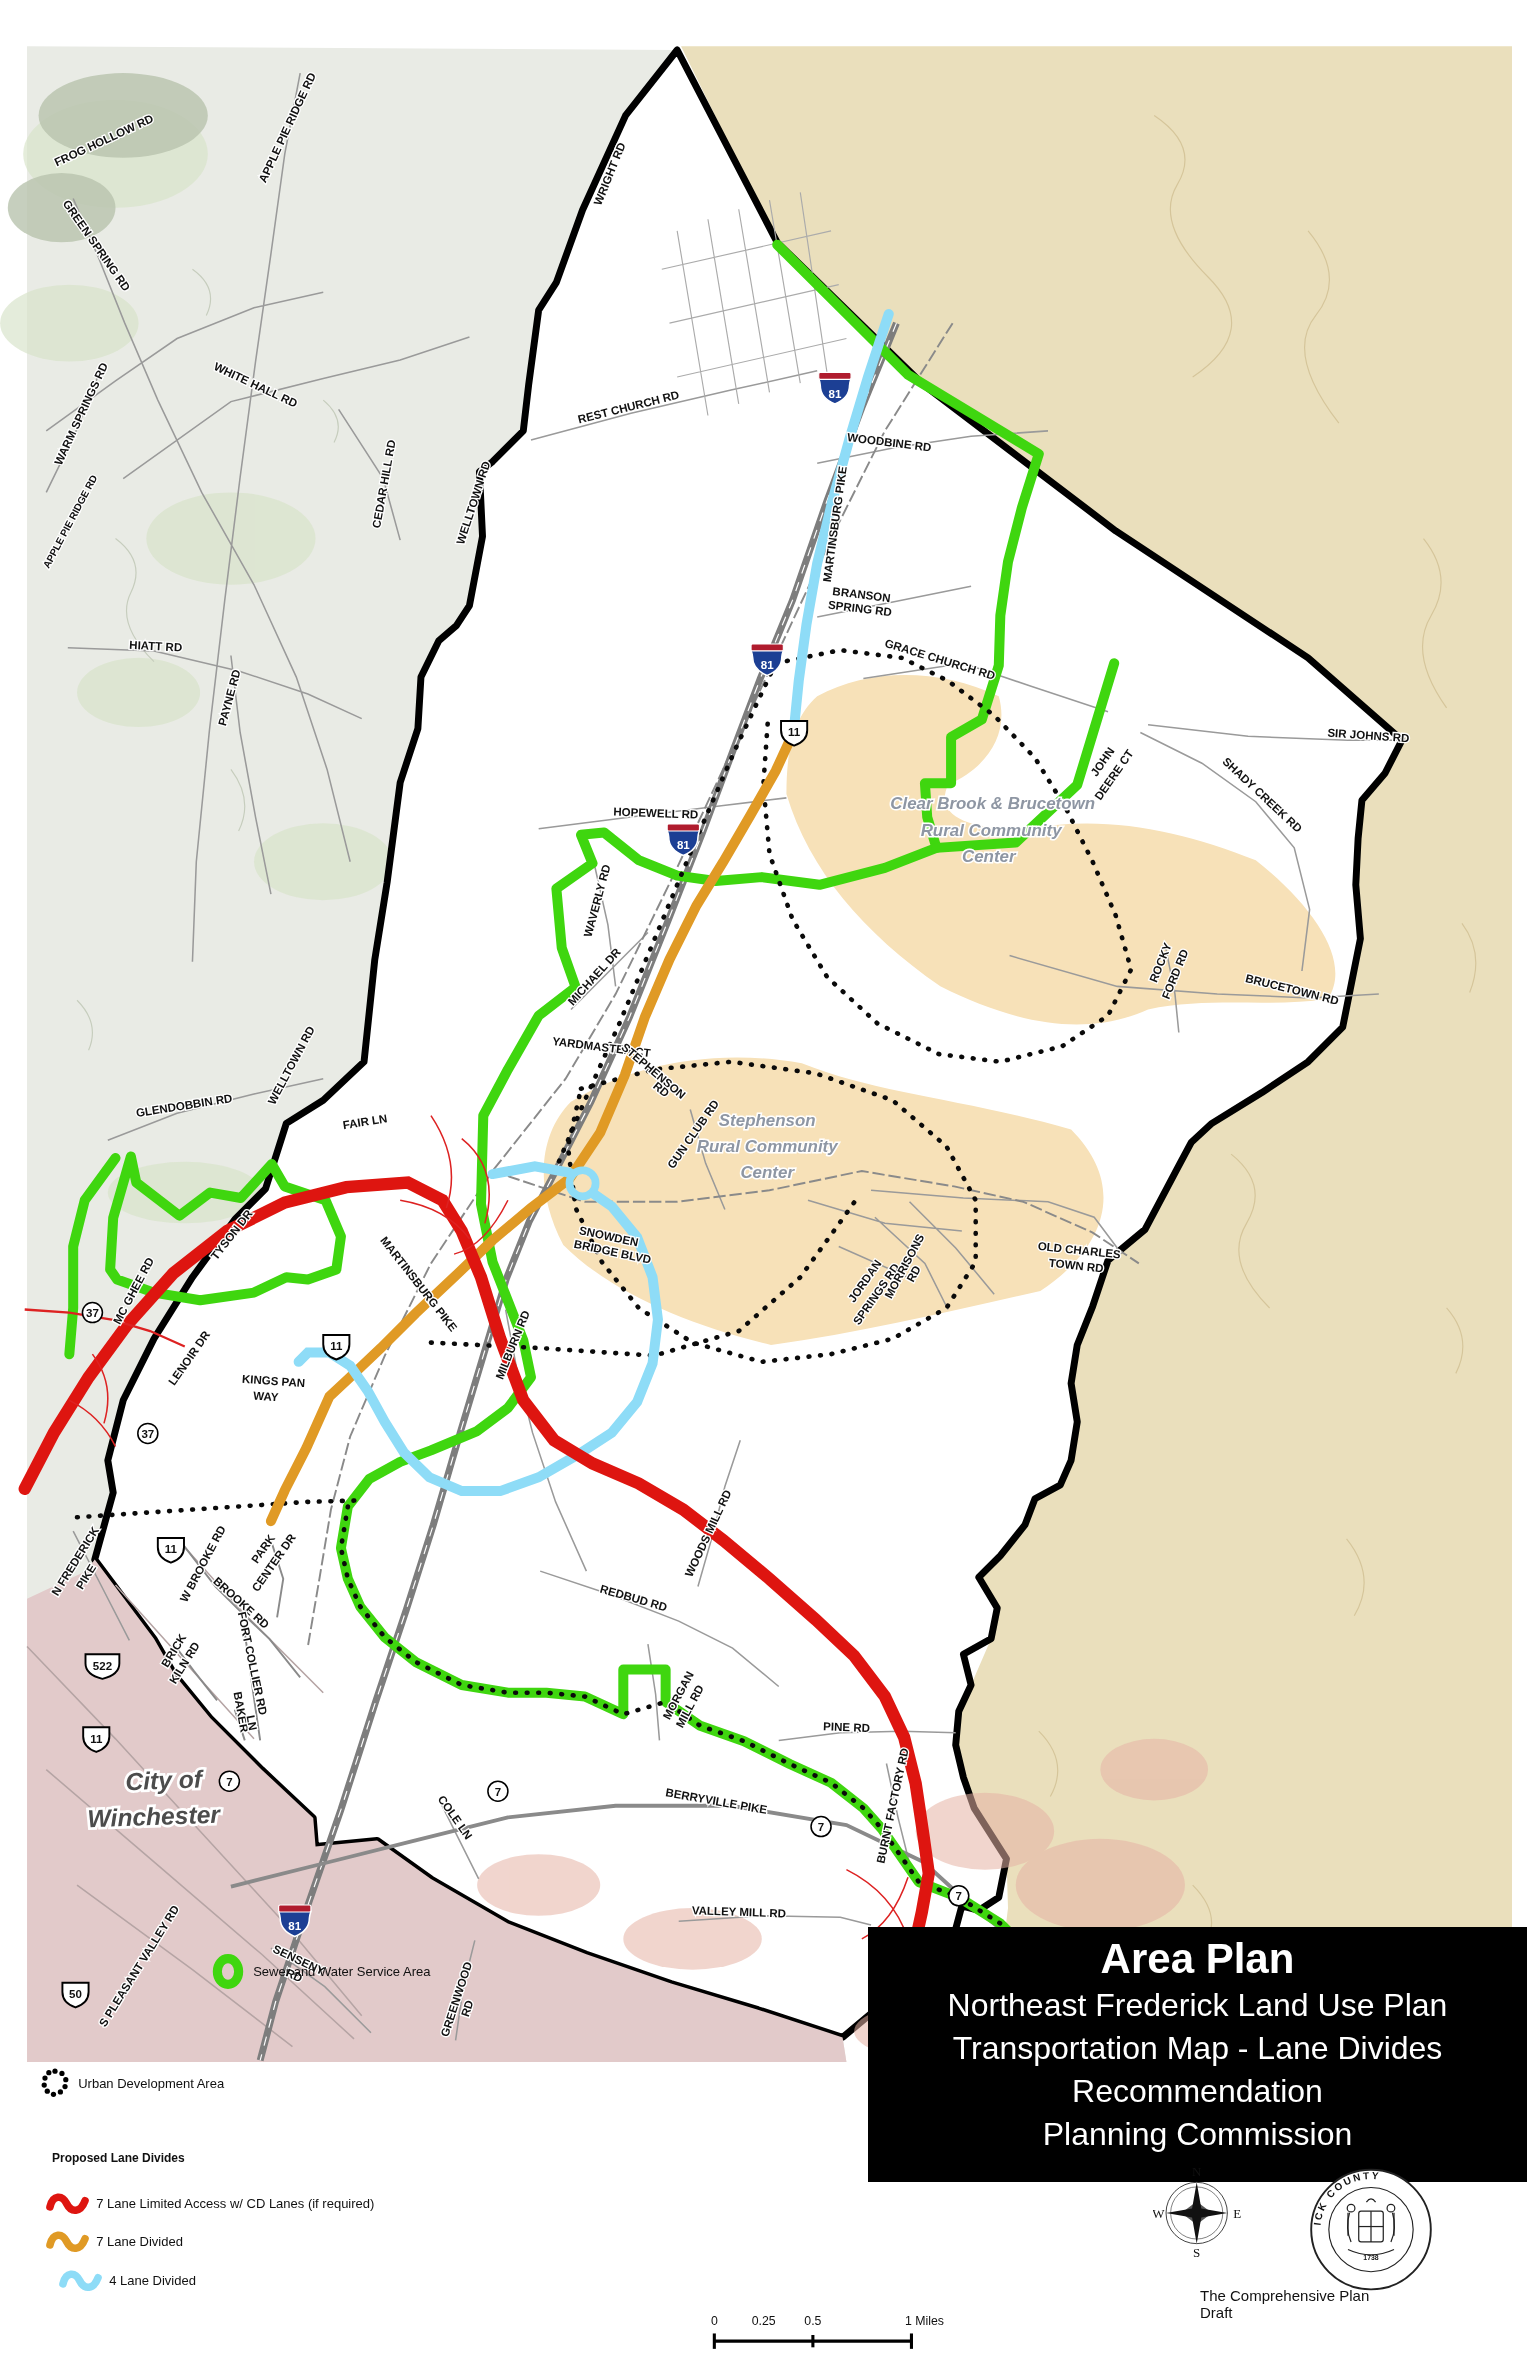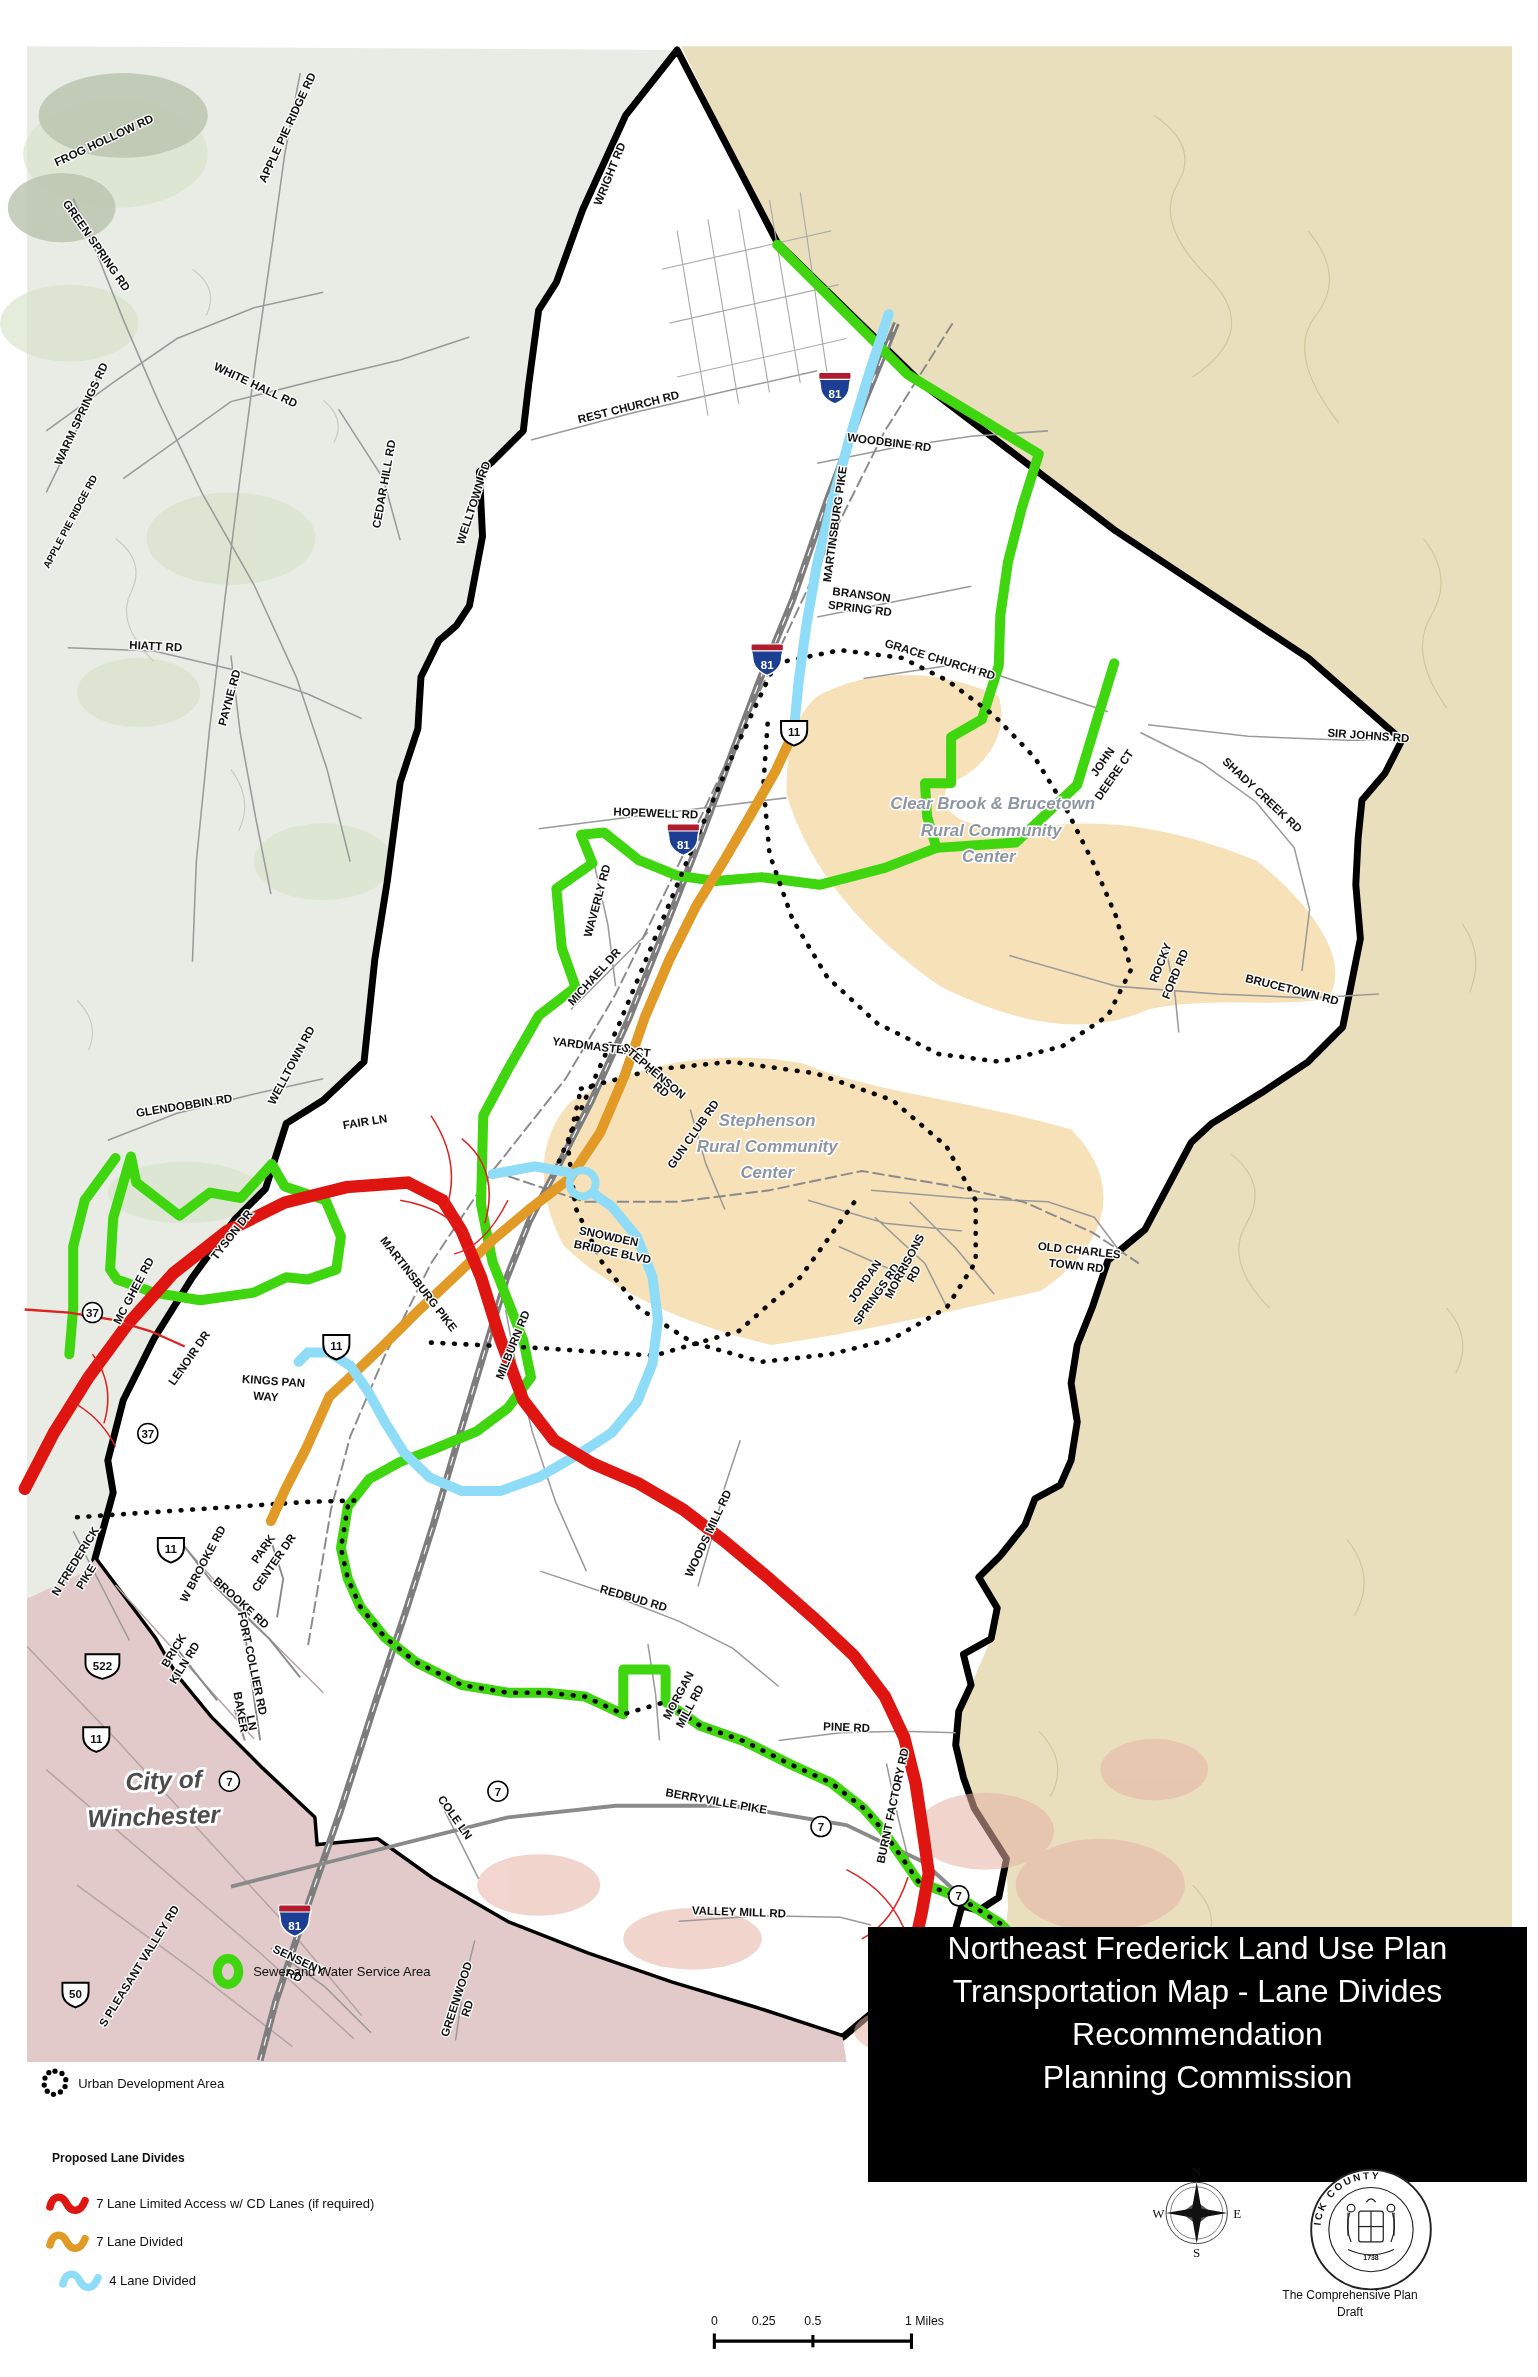--- a/index.html
+++ b/index.html
@@ -8,21 +8,21 @@
   .abs{position:absolute}
   
   #title-block{left:868px;top:1927px;width:659px;height:255px;background:#000;color:#fff;text-align:center}
   #title-block .t1{font-size:42px;font-weight:bold;line-height:51px;padding-top:6.2px}
   #title-block .t2{font-size:32px;line-height:43px}
   
   .leg-label{font-size:13px}
   #legend-heading{font-size:12px;font-weight:bold}
   .leg-row{display:flex;align-items:center;gap:6.2px}
   
-  #credits{left:1200px;top:2287px;width:300px;text-align:center;font-size:12px;line-height:17px}
+  #credits{left:1200px;top:2287px;width:300px;text-align:left;font-size:15px;line-height:17px}
   #credits .draft{}
   
   svg text{font-family:"Liberation Sans",sans-serif;font-weight:bold;font-size:15px;fill:#111;
            paint-order:stroke;stroke:#fff;stroke-width:3.4px;text-anchor:middle}
   svg text.city{font-size:32px;font-style:italic;fill:#4c4c4c;stroke-width:7px}
   svg text.rc{font-size:22px;font-style:italic;fill:#8e96a3;stroke-width:4px}
   svg text.sh{stroke:none;font-size:15px}
   svg text.sh81{stroke:none;fill:#fff;font-size:15px}
   svg text.seal{stroke:none;font-size:13px;letter-spacing:3px}
   svg text.sealyr{stroke:none;font-size:9px}
@@ -274,20 +274,21 @@
     <text transform="translate(960 2490) rotate(2)">VALLEY MILL RD</text>
     <text transform="translate(386 2552) rotate(25)">SENSENY</text>
     <text transform="translate(380 2572) rotate(25)">RD</text>
     <text transform="translate(598 2600) rotate(-72)">GREENWOOD</text>
     <text transform="translate(612 2612) rotate(-72)">RD</text>
     <text transform="translate(185 2558) rotate(-58)">S PLEASANT VALLEY RD</text>
   </g>
 </svg>
 
 <div id="title-block" class="abs">
+  <div class="t1">Area Plan</div>
   <div class="t2">Northeast Frederick Land Use Plan</div>
   <div class="t2">Transportation Map - Lane Divides</div>
   <div class="t2">Recommendation</div>
   <div class="t2">Planning Commission</div>
 </div>
 
 <div class="abs leg-row" style="left:38px;top:2065px">
   <svg width="34" height="37" viewBox="0 0 44 48">
     <g fill="#000">
       <circle cx="22" cy="8" r="3.4"></circle>

